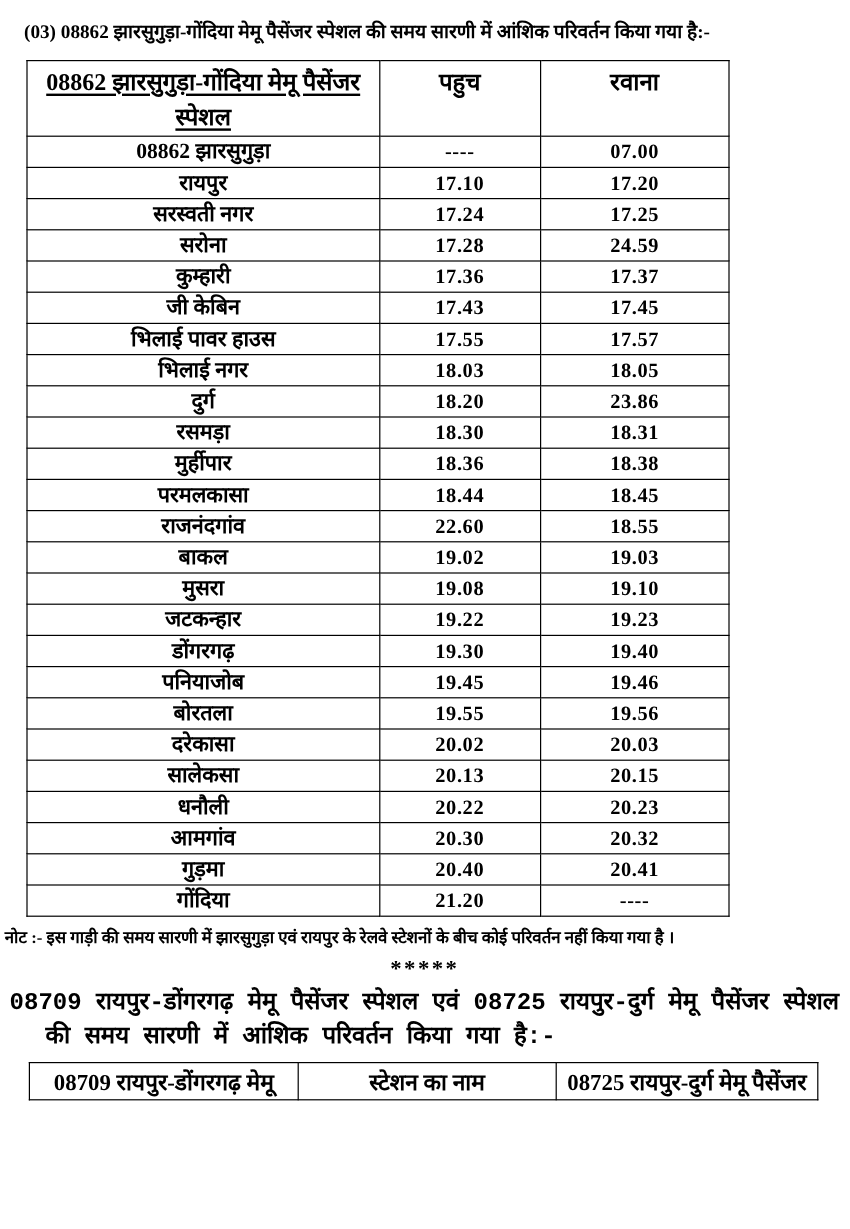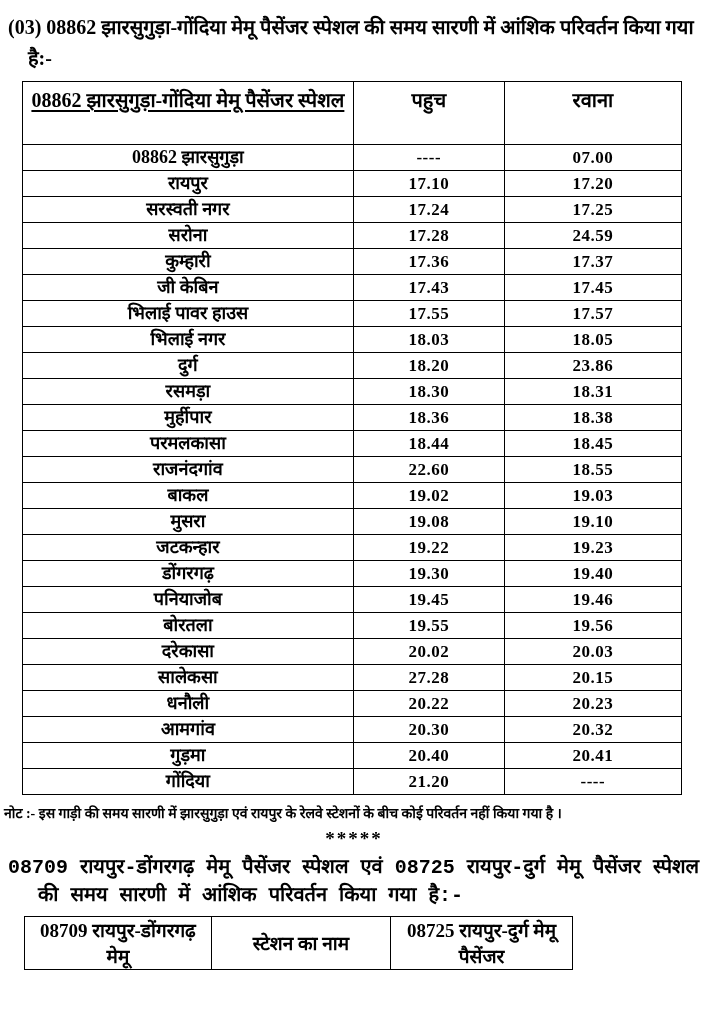--- a/index.html
+++ b/index.html
@@ -9,30 +9,30 @@
     background: #ffffff;
     color: #000000;
     font-family: "Liberation Serif", "DejaVu Serif", serif;
     font-weight: bold;
     overflow: hidden;
   }
   .page { width: 708px; height: 1024px; position: relative; }
 
   .title {
     margin: 0;
-    padding: 12px 6px 0 28px;
+    padding: 12px 6px 0 40px;
     text-indent: -20px;
-    font-size: 20px;
+    font-size: 16px;
     line-height: 31px;
   }
 
   table.tt {
     border-collapse: collapse;
     table-layout: fixed;
-    width: 660px;
+    width: 586px;
     margin: 7px 0 0 22px;
   }
   table.tt th, table.tt td {
     border: 1.5px solid #000;
     text-align: center;
     font-weight: bold;
     padding: 0;
   }
   table.tt th {
     font-size: 20px;
@@ -64,21 +64,21 @@
     padding: 4px 4px 0 38px;
     text-indent: -30px;
     font-size: 20px;
     line-height: 28px;
     font-family: Liberation Mono, monospace;
   }
 
   table.tt2 {
     border-collapse: collapse;
     table-layout: fixed;
-    width: 549px;
+    width: 658px;
     margin: 6px 0 0 24px;
   }
   table.tt2 th {
     border: 1.5px solid #000;
     text-align: center;
     font-weight: bold;
     font-size: 19px;
     height: 31px;
     padding: 0 2px;
   }
@@ -199,21 +199,21 @@
           <td class="c2">19.55</td>
           <td class="c3">19.56</td>
         </tr>
         <tr>
           <td class="c1">दरेकासा</td>
           <td class="c2">20.02</td>
           <td class="c3">20.03</td>
         </tr>
         <tr>
           <td class="c1">सालेकसा</td>
-          <td class="c2">27.28</td>
+          <td class="c2">20.13</td>
           <td class="c3">20.15</td>
         </tr>
         <tr>
           <td class="c1">धनौली</td>
           <td class="c2">20.22</td>
           <td class="c3">20.23</td>
         </tr>
         <tr>
           <td class="c1">आमगांव</td>
           <td class="c2">20.30</td>

